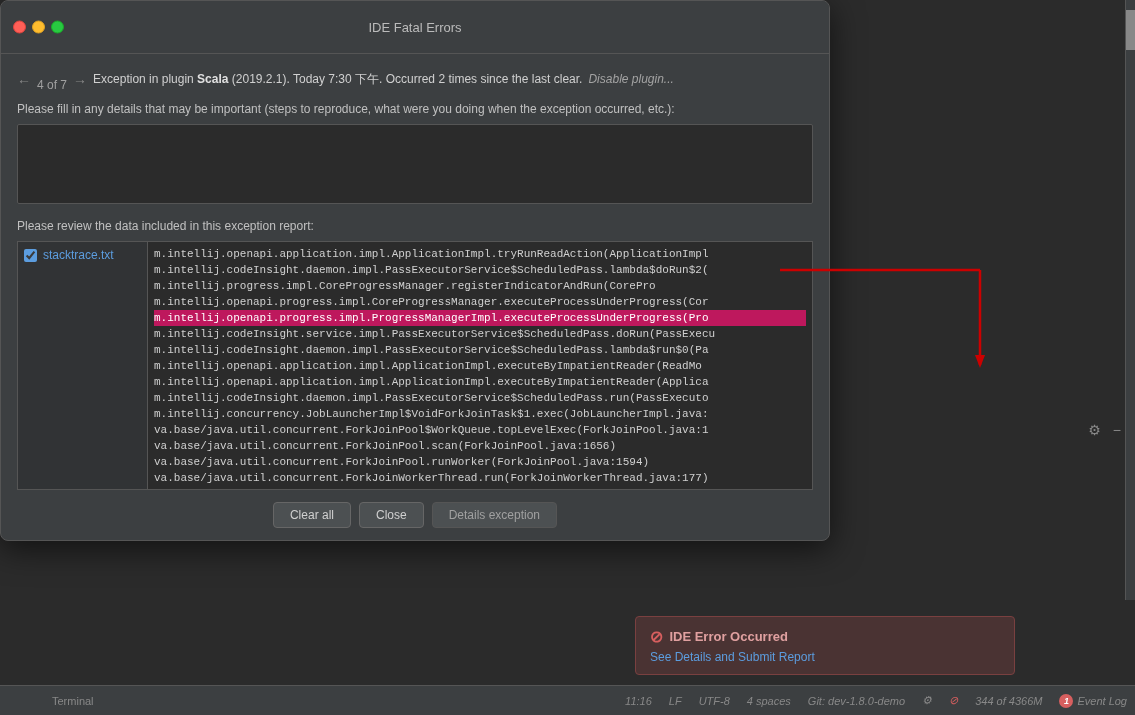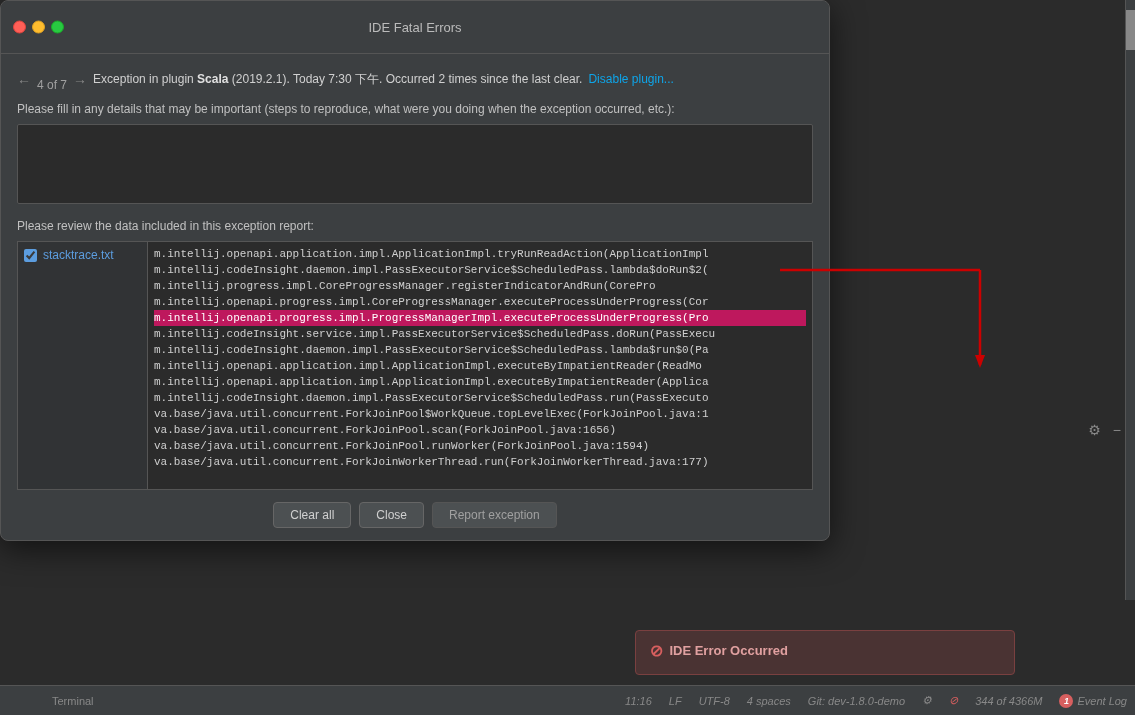--- a/index.html
+++ b/index.html
@@ -108,23 +108,24 @@
       color: #a0a0a0;
       margin-top: 12px;
     }
     .nav-desc {
       color: #d0d0d0;
     }
     .nav-desc strong {
       color: #e0e0e0;
     }
     .nav-link {
-      color: #0ea5e9;
+      color: #a3a3a3;
       cursor: pointer;
       text-decoration: none;
+      font-style: italic;
     }
 
     
     .details-textarea {
       width: 100%;
       height: 80px;
       background: #2b2b2b;
       border: 1px solid #555;
       color: #d0d0d0;
       font-size: 11px;
@@ -376,49 +377,51 @@
         <div class="stacktrace-line">m.intellij.openapi.application.impl.ApplicationImpl.tryRunReadAction(ApplicationImpl</div>
             <div class="stacktrace-line">m.intellij.codeInsight.daemon.impl.PassExecutorService$ScheduledPass.lambda$doRun$2(</div>
             <div class="stacktrace-line">m.intellij.progress.impl.CoreProgressManager.registerIndicatorAndRun(CorePro</div>
             <div class="stacktrace-line">m.intellij.openapi.progress.impl.CoreProgressManager.executeProcessUnderProgress(Cor</div>
             <div class="stacktrace-line highlighted">m.intellij.openapi.progress.impl.ProgressManagerImpl.executeProcessUnderProgress(Pro</div>
             <div class="stacktrace-line">m.intellij.codeInsight.service.impl.PassExecutorService$ScheduledPass.doRun(PassExecu</div>
             <div class="stacktrace-line">m.intellij.codeInsight.daemon.impl.PassExecutorService$ScheduledPass.lambda$run$0(Pa</div>
             <div class="stacktrace-line">m.intellij.openapi.application.impl.ApplicationImpl.executeByImpatientReader(ReadMo</div>
             <div class="stacktrace-line">m.intellij.openapi.application.impl.ApplicationImpl.executeByImpatientReader(Applica</div>
             <div class="stacktrace-line">m.intellij.codeInsight.daemon.impl.PassExecutorService$ScheduledPass.run(PassExecuto</div>
+            <div class="stacktrace-line">m.intellij.concurrency.JobLauncherImpl$VoidForkJoinTask$1.exec(JobLauncherImpl.java:</div>
             <div class="stacktrace-line">va.base/java.util.concurrent.ForkJoinPool$WorkQueue.topLevelExec(ForkJoinPool.java:1</div>
             <div class="stacktrace-line">va.base/java.util.concurrent.ForkJoinPool.scan(ForkJoinPool.java:1656)</div>
             <div class="stacktrace-line">va.base/java.util.concurrent.ForkJoinPool.runWorker(ForkJoinPool.java:1594)</div>
             <div class="stacktrace-line">va.base/java.util.concurrent.ForkJoinWorkerThread.run(ForkJoinWorkerThread.java:177)</div>
           </div>
       </div>
     </div>
 
     
     <div class="buttons-row">
       <button class="btn">Clear all</button>
       <button class="btn">Close</button>
-      <button class="btn btn-primary">Report exception</button>
+      <button class="btn btn-primary">Details exception</button>
     </div>
 
   </div>
 </div>
 
 <svg class="red-arrow-svg" viewBox="0 0 320 200" fill="none" xmlns="http://www.w3.org/2000/svg">
   <line x1="0" y1="80" x2="200" y2="80" stroke="#cc0000" stroke-width="2.5"></line>
   <line x1="200" y1="80" x2="200" y2="175" stroke="#cc0000" stroke-width="2.5"></line>
   <polygon points="195,165 205,165 200,178" fill="#cc0000"></polygon>
 </svg>
 
 <div class="error-notification">
   <div class="error-notif-title">
     <span class="error-icon">⊘</span>
     <span>IDE Error Occurred</span>
   </div>
+  <div class="error-notif-link">See Details and Submit Report</div>
 </div>
 
 <div class="bottom-bar">
   <div class="bottom-left">
     <span>Terminal</span>
   </div>
   <div class="bottom-right">
     <span class="status-item">11:16</span>
     <span class="status-item">LF</span>
     <span class="status-item">UTF-8</span>

